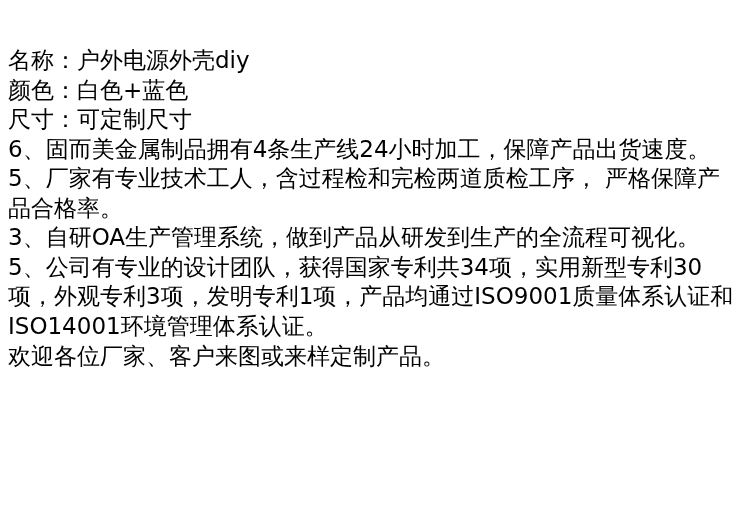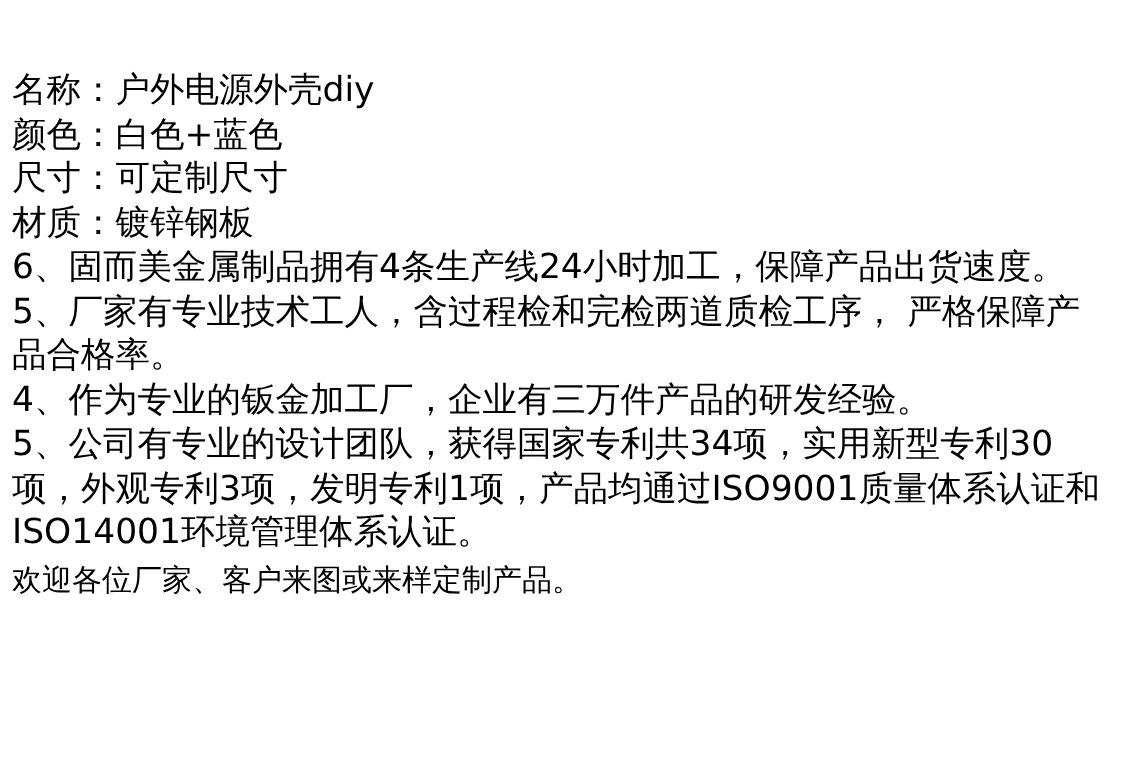--- a/index.html
+++ b/index.html
@@ -32,35 +32,34 @@
   }
   .spec {
     font-size: 23px;
     line-height: 29.5px;
   }
   .para {
     font-size: 23px;
     line-height: 29.5px;
   }
   .closing {
-    font-size: 20px;
+    font-size: 23px;
     line-height: 29.5px;
     margin-top: 1px;
   }
 </style>
 </head>
 <body>
 
 <div id="doc">
 
   <div class="line spec">名称：户外电源外壳diy</div>
   <div class="line spec">颜色：白色+蓝色</div>
   <div class="line spec">尺寸：可定制尺寸</div>
-  <div class="line spec">材质：镀锌钢板</div>
 
   <div class="line para">6、固而美金属制品拥有4条生产线24小时加工，保障产品出货速度。</div>
   <div class="line para">5、厂家有专业技术工人，含过程检和完检两道质检工序， 严格保障产品合格率。</div>
-  <div class="line para">4、作为专业的钣金加工厂，企业有三万件产品的研发经验。</div>
+  <div class="line para">3、自研OA生产管理系统，做到产品从研发到生产的全流程可视化。</div>
   <div class="line para">5、公司有专业的设计团队，获得国家专利共34项，实用新型专利30项，外观专利3项，发明专利1项，产品均通过ISO9001质量体系认证和ISO14001环境管理体系认证。</div>
 
   <div class="line closing">欢迎各位厂家、客户来图或来样定制产品。</div>
 
 </div>
 
 </body></html>

